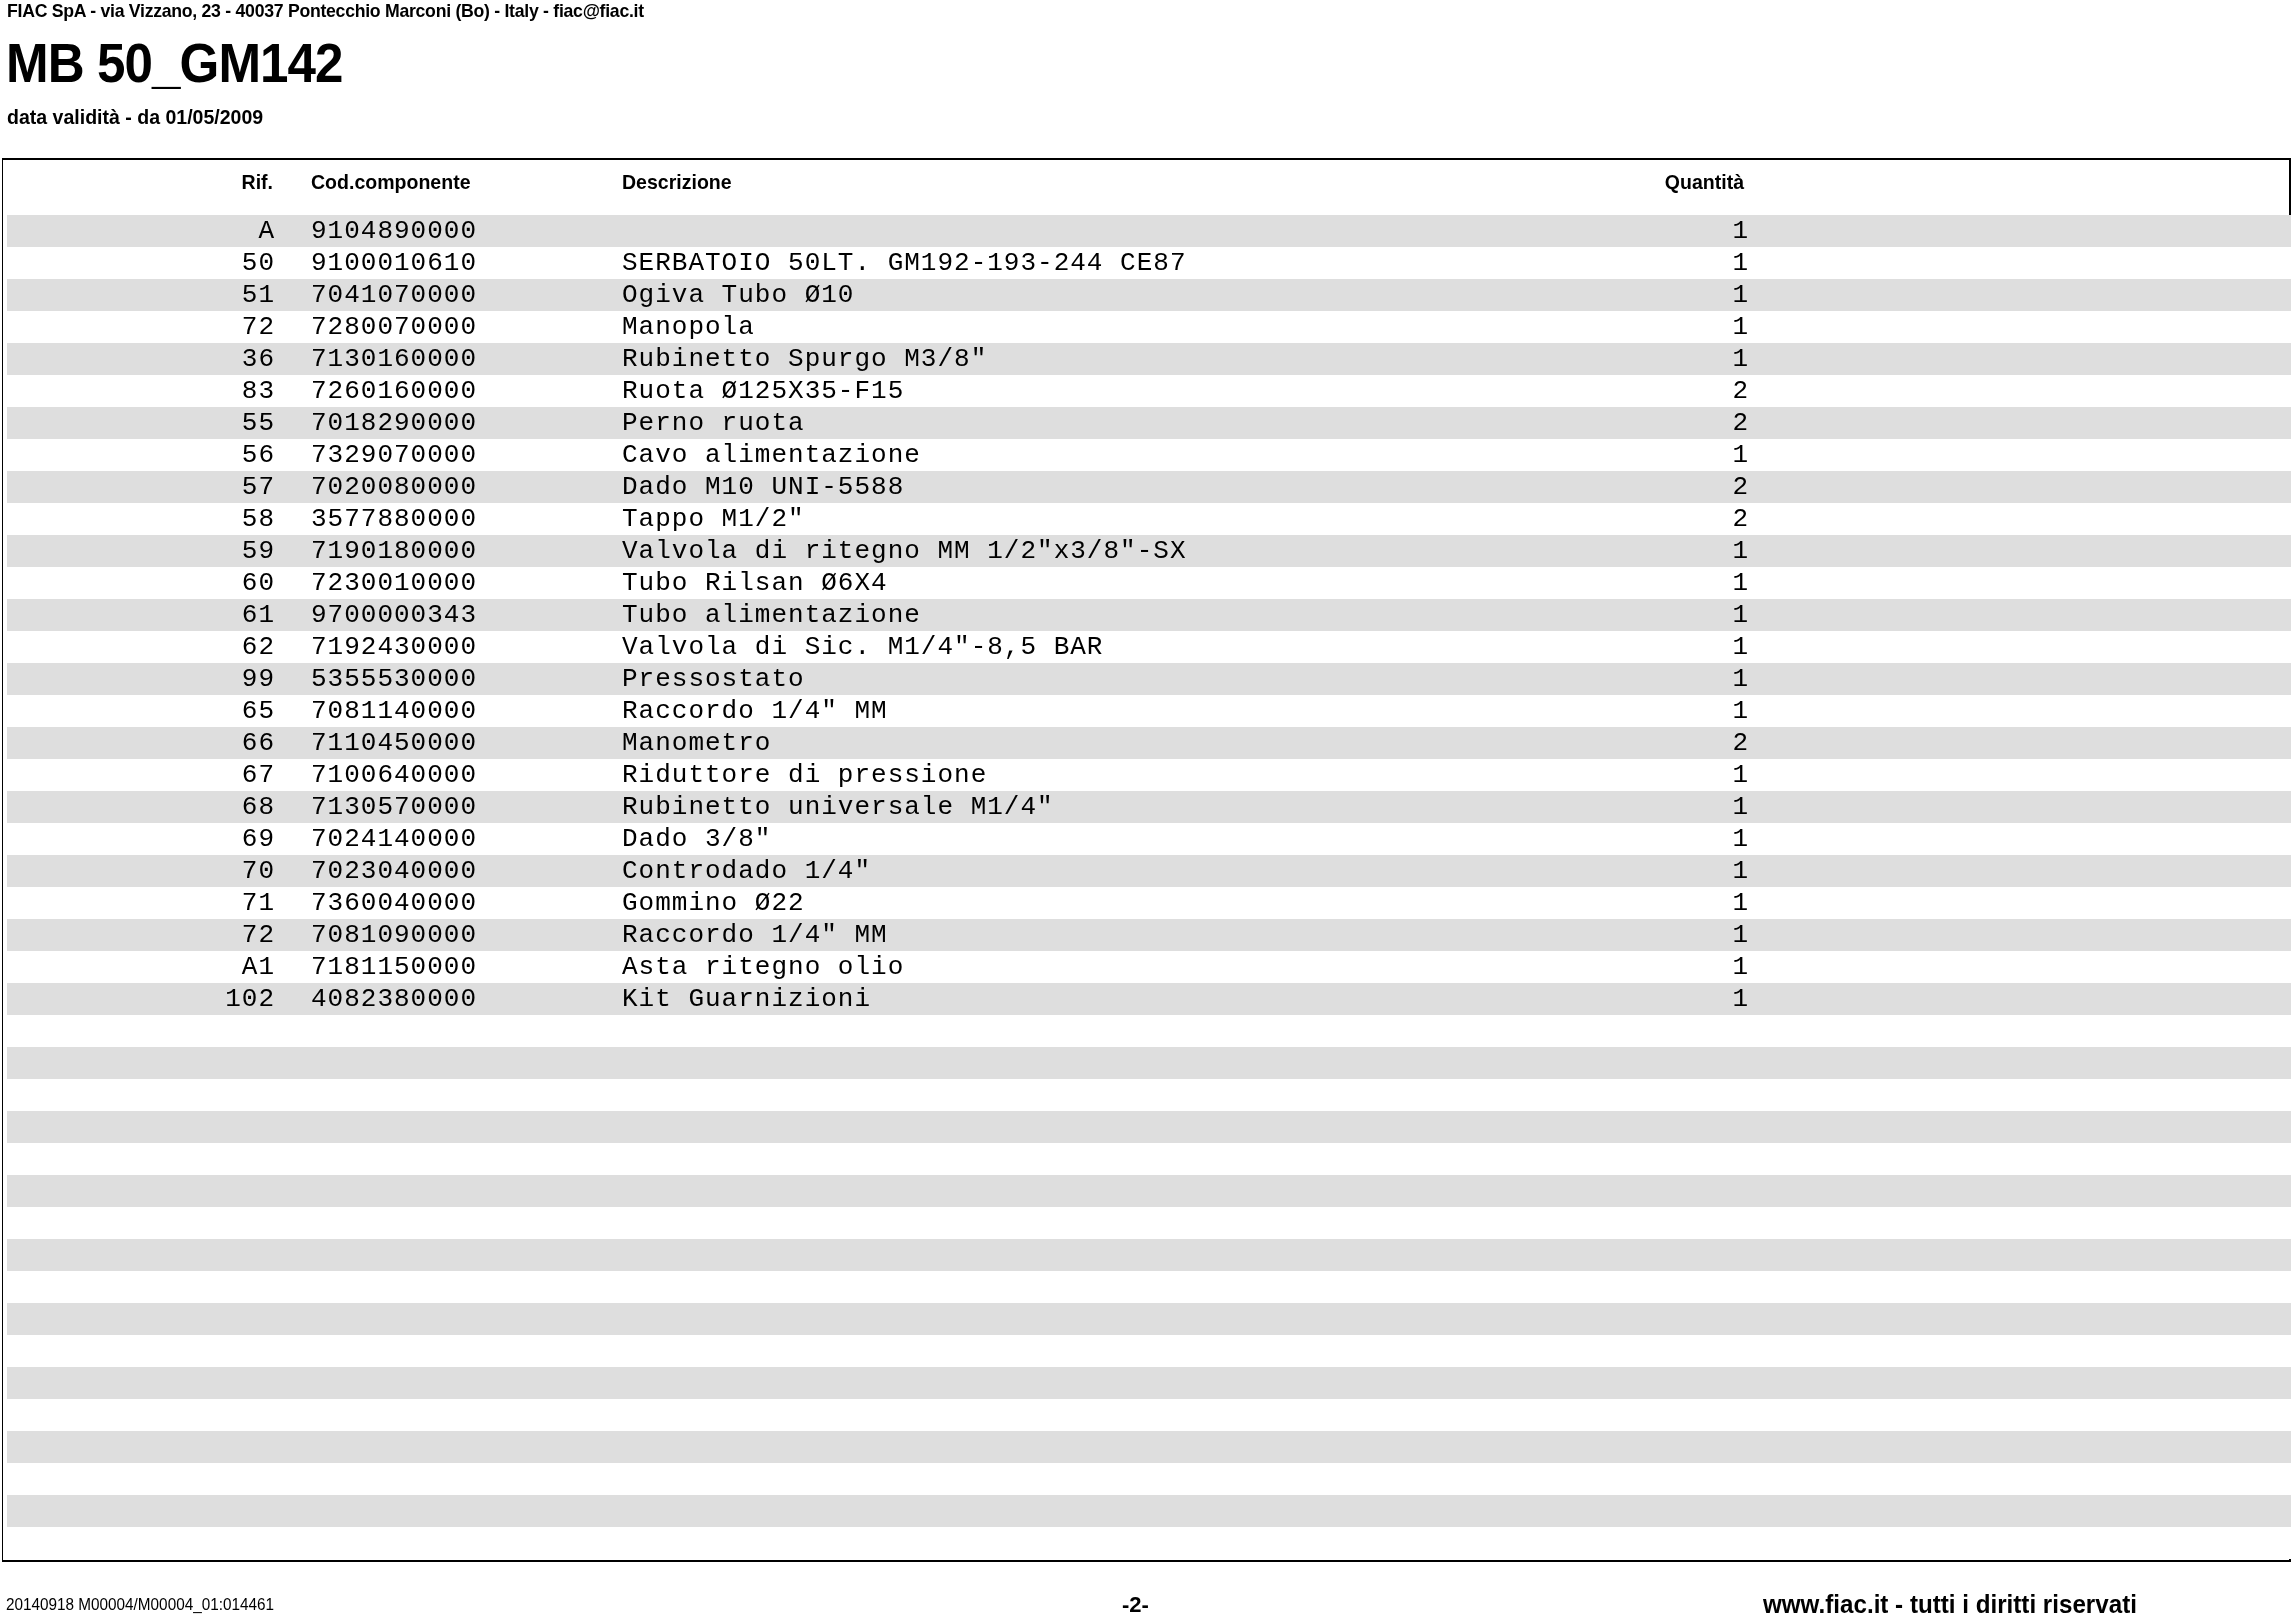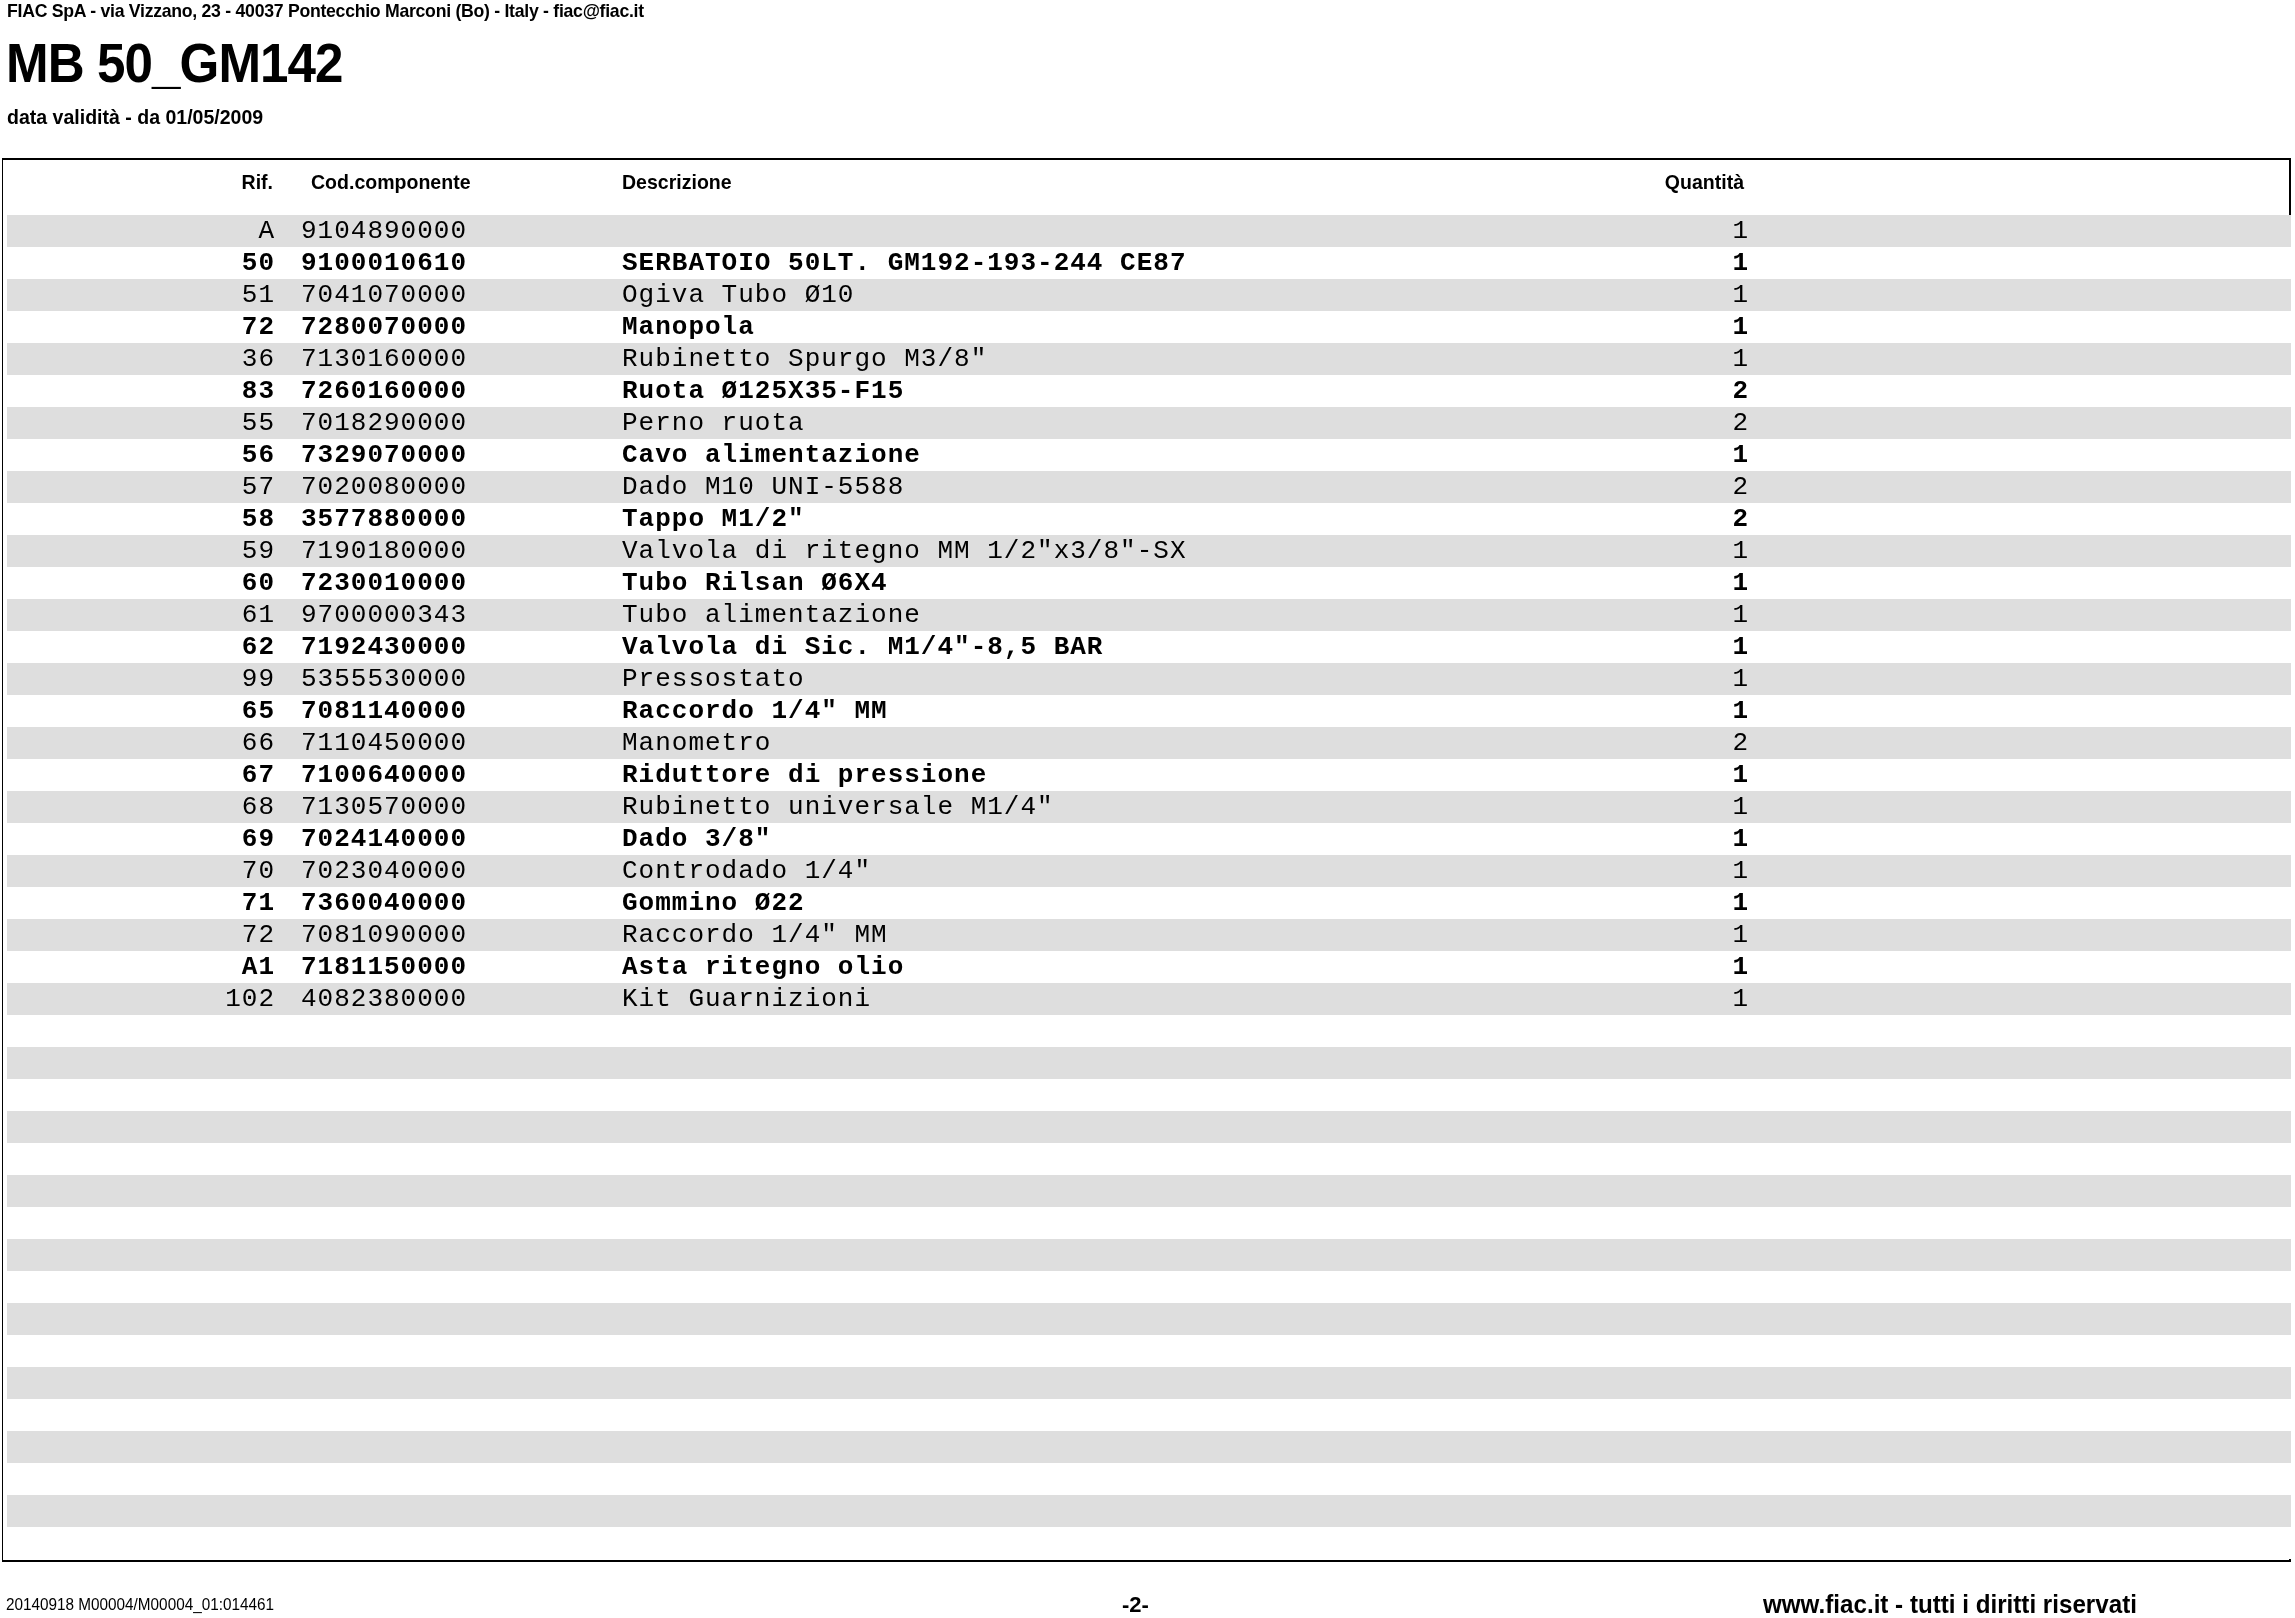--- a/index.html
+++ b/index.html
@@ -9,24 +9,24 @@
   .validity { position: absolute; left: 7px; top: 105px; font-size: 21px; font-weight: bold; white-space: nowrap; transform: scaleX(0.93); transform-origin: left top; }
   .box { position: absolute; left: 2px; top: 158px; width: 2289px; height: 1404px; border-top: 2.5px solid #000; border-bottom: 2.5px solid #000; border-left: 1.5px solid #000; border-right: 2px solid #000; box-sizing: border-box; }
   .hdr { position: absolute; top: 170px; font-size: 21px; font-weight: bold; white-space: nowrap; transform: scaleX(0.93); }
   .hdr.rif { left: 238px; width: 35px; text-align: right; transform-origin: right top; }
   .hdr.cod { left: 311px; transform-origin: left top; }
   .hdr.desc { left: 622px; transform-origin: left top; }
   .hdr.qty { left: 1622px; width: 122px; text-align: right; transform-origin: right top; }
   .rows { position: absolute; left: 7px; top: 215px; width: 2284px; }
   .row { position: relative; height: 32px; width: 2284px; }
   .row.odd { background: #dedede; }
-  .row.even { background: #ffffff; font-weight: bold; }
+  .row.even { background: #ffffff; }
   .cell { position: absolute; top: 3px; font-family: "Liberation Mono", monospace; font-size: 26px; line-height: 26px; white-space: nowrap; letter-spacing: 1px; }
   .cell.rif { left: 167px; width: 101px; text-align: right; }
-  .cell.cod { left: 294px; }
+  .cell.cod { left: 304px; }
   .cell.desc { left: 615px; }
   .cell.qty { left: 1648px; width: 94px; text-align: right; }
   .footer-left { position: absolute; left: 6px; top: 1595px; font-size: 17px; white-space: nowrap; transform: scaleX(0.9); transform-origin: left top; }
   .footer-center { position: absolute; left: 1122px; top: 1592px; font-size: 22px; font-weight: bold; white-space: nowrap; }
   .footer-right { position: absolute; left: 1763px; top: 1589px; font-size: 26px; font-weight: bold; white-space: nowrap; transform: scaleX(0.93); transform-origin: left top; }
 </style>
 </head>
 <body>
 
 <div class="company">FIAC SpA - via Vizzano, 23 - 40037 Pontecchio Marconi (Bo) - Italy - fiac@fiac.it</div>

